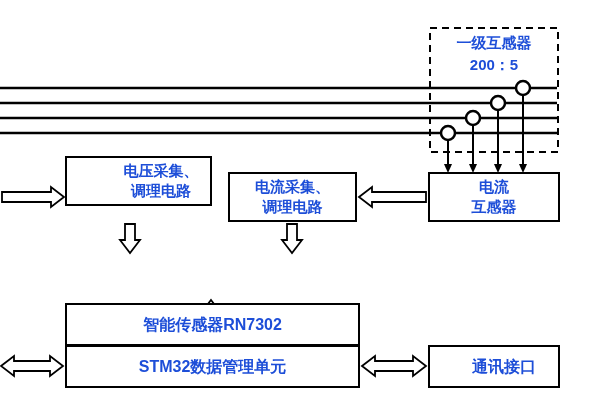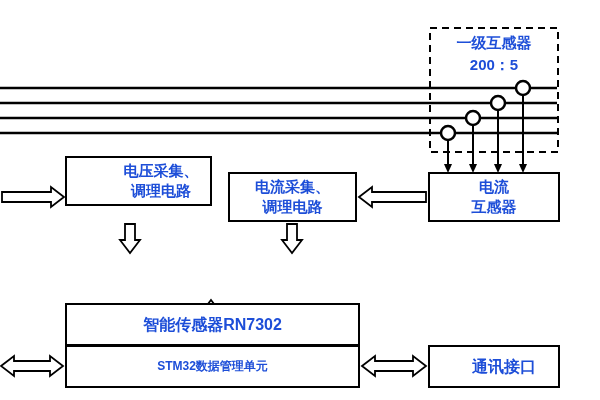--- a/index.html
+++ b/index.html
@@ -77,21 +77,21 @@
 
   <div class="dbox" style="left:428px;top:172px;width:132px;height:50px;">
     <div>电流</div>
     <div>互感器</div>
   </div>
 
   <div class="dbox" style="left:65px;top:255px;width:295px;height:43px;font-size:16px;margin-top:48px;">
     <div>智能传感器RN7302</div>
   </div>
 
-  <div class="dbox" style="left:65px;top:345px;width:295px;height:43px;font-size:12px;justify-content:center;">
+  <div class="dbox" style="left:65px;top:345px;width:295px;height:43px;font-size:16px;justify-content:center;">
     <div>STM32数据管理单元</div>
   </div>
 
   <div class="dbox" style="left:428px;top:345px;width:132px;height:43px;font-size:16px;padding-left:20px;">
     <div>通讯接口</div>
   </div>
 
 </div>
 
 </body></html>

